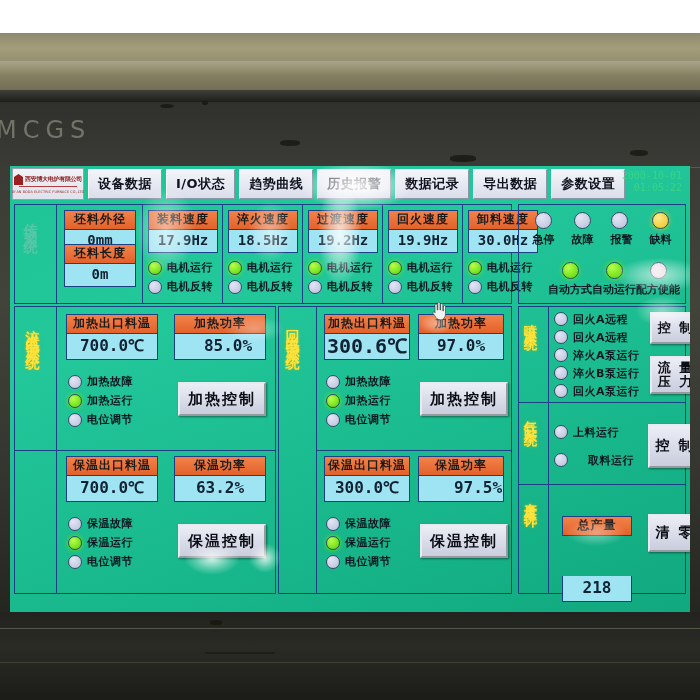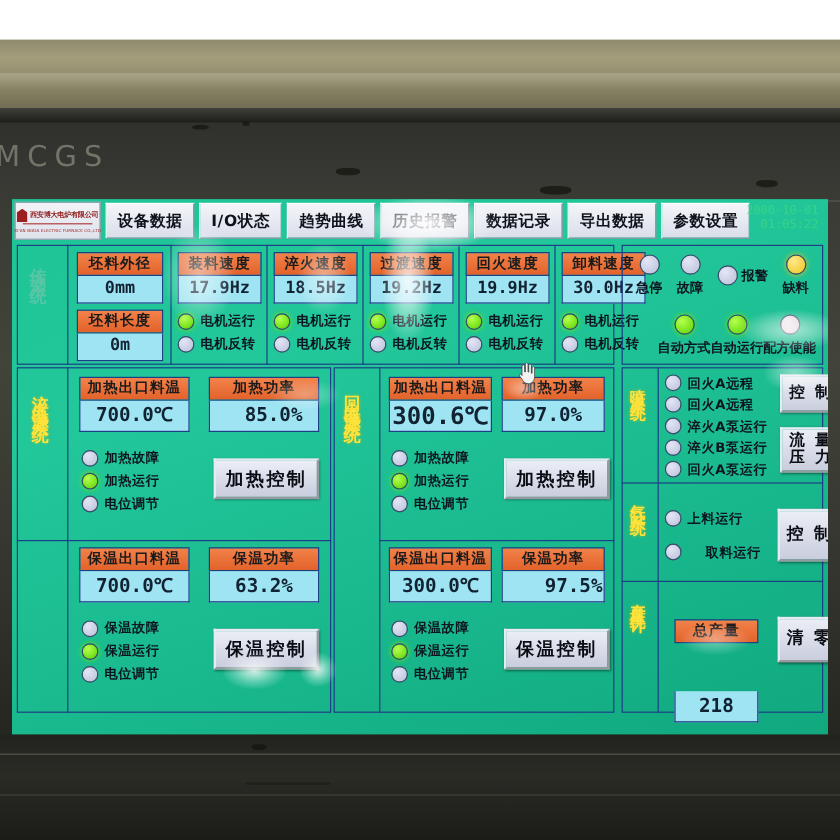--- a/index.html
+++ b/index.html
@@ -130,21 +130,21 @@
       </div>
 
       <div class="box" style="left:4px;top:38px;width:498px;height:100px;"></div>
       <div class="vlabel dim" style="position:absolute;left:14px;top:46px;">传动系统</div>
       <div class="box" style="left:46px;top:38px;width:0;height:100px;border-width:0 0 0 1px;"></div>
 
       <div style="position:absolute;left:54px;top:44px;width:72px;">
         <div class="ortitle">坯料外径</div>
         <div class="valbox">0mm</div>
       </div>
-      <div style="position:absolute;left:54px;top:92px;width:72px;">
+      <div style="position:absolute;left:54px;top:78px;width:72px;">
         <div class="ortitle">
           <span>坯料长度</span>
         </div>
         <div class="valbox">0m</div>
       </div>
       <div class="box" style="left:132px;top:38px;width:0;height:100px;border-width:0 0 0 1px;"></div>
 
       <div style="position:absolute;left:138px;top:44px;width:70px;">
         <div class="ortitle">装料速度</div>
         <div class="valbox">17.9Hz</div>
@@ -217,21 +217,21 @@
       <div class="box" style="left:508px;top:38px;width:168px;height:100px;"></div>
       <div style="position:absolute;left:514px;top:46px;width:156px;display:flex;justify-content:space-around;">
         <div style="display:flex;flex-direction:column;align-items:center;gap:3px;">
           <div class="lamp off" style="width:15px;height:15px;"></div>
           <div class="statlabel">急停</div>
         </div>
         <div style="display:flex;flex-direction:column;align-items:center;gap:3px;">
           <div class="lamp off" style="width:15px;height:15px;"></div>
           <div class="statlabel">故障</div>
         </div>
-        <div style="display:flex;flex-direction:row;align-items:center;gap:3px;">
+        <div style="display:flex;flex-direction:column;align-items:flex-start;gap:3px;">
           <div class="lamp off" style="width:15px;height:15px;"></div>
           <div class="statlabel">报警</div>
         </div>
         <div style="display:flex;flex-direction:column;align-items:center;gap:3px;">
           <div class="lamp warn" style="width:15px;height:15px;"></div>
           <div class="statlabel">缺料</div>
         </div>
       </div>
       <div style="position:absolute;left:514px;top:96px;width:156px;display:flex;justify-content:flex-end;">
         <div style="display:flex;flex-direction:column;align-items:center;gap:3px;">

